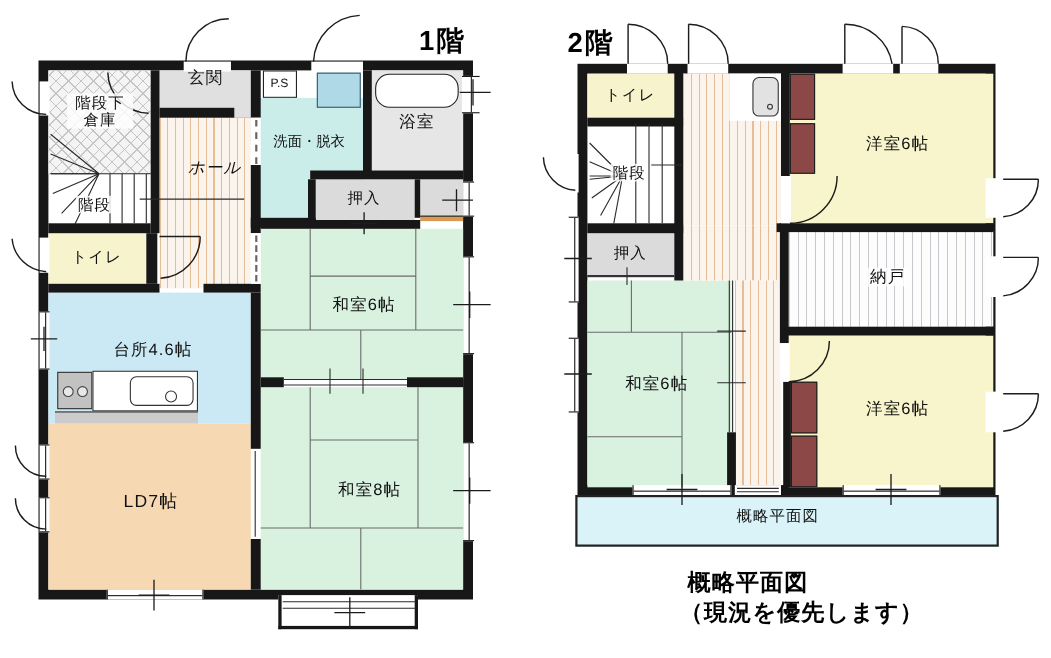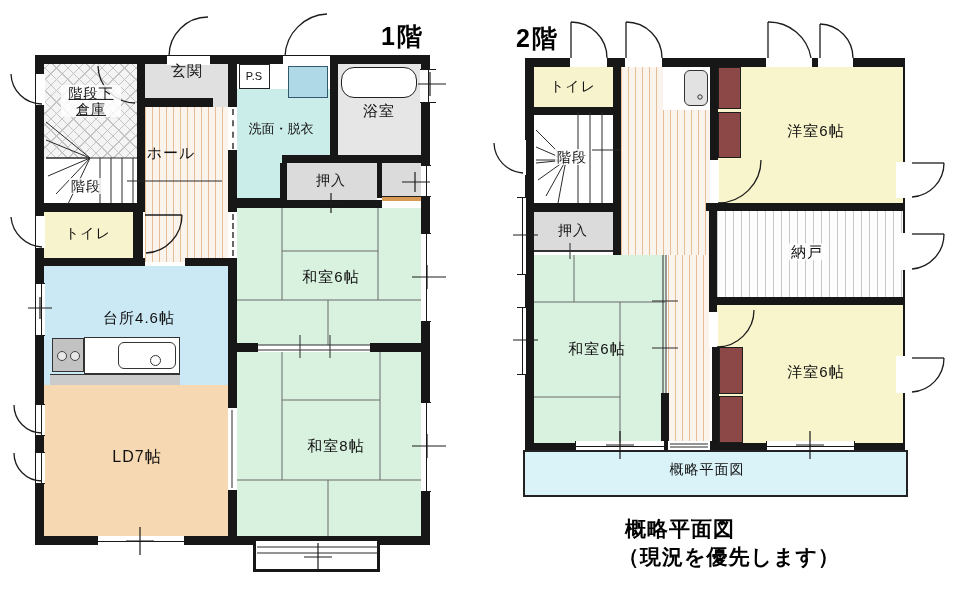--- a/index.html
+++ b/index.html
@@ -5,21 +5,21 @@
   html,body{margin:0;padding:0;background:#ffffff;}
   body{font-family:"Liberation Sans","DejaVu Sans",sans-serif;}
   #canvas{position:relative;width:955px;height:598px;background:#fff;overflow:hidden;}
   .abs{position:absolute;box-sizing:border-box;}
   .room{position:absolute;box-sizing:border-box;}
   .wall{position:absolute;background:#171717;}
   .gap{position:absolute;background:#ffffff;}
   .lbl{position:absolute;transform:translate(-50%,-50%);white-space:nowrap;
        font-size:15px;color:#111;letter-spacing:1px;line-height:1.15;}
   .lbl.halo{background:rgba(255,255,255,.82);padding:0 2px;}
-  .lbl.wrap{white-space:normal;text-align:center;width:56px;text-decoration:underline;}
+  .lbl.wrap{white-space:normal;text-align:center;width:56px;}
   .title{position:absolute;font-weight:bold;font-size:25px;color:#000;letter-spacing:2px;}
   .caption{position:absolute;font-weight:bold;font-size:21px;color:#000;letter-spacing:1px;}
   .stripes-wood{background:repeating-linear-gradient(90deg,#e5bd96 0 1px,rgba(0,0,0,0) 1px 7px),#fbf4ec;}
   .stripes-gray{background:repeating-linear-gradient(90deg,#c7c7cd 0 1px,rgba(0,0,0,0) 1px 8px),#fdfdfd;}
   .crosshatch{background:
       repeating-linear-gradient(45deg,#c5c5c5 0 1px,rgba(0,0,0,0) 1px 8px),
       repeating-linear-gradient(-45deg,#c5c5c5 0 1px,rgba(0,0,0,0) 1px 8px),#f4f4f4;}
   .win-v{position:absolute;background:#fff;border-top:1.4px solid #181818;border-bottom:1.4px solid #181818;}
   .win-v::after{content:"";position:absolute;left:50%;top:0;bottom:0;width:1px;background:#181818;}
   .win-h{position:absolute;background:#fff;border-left:1.4px solid #181818;border-right:1.4px solid #181818;}
@@ -217,21 +217,21 @@
 
   <div class="title" style="left:381px;top:20px;">1階</div>
   <div class="title" style="left:516px;top:22px;">2階</div>
 
   <div class="lbl wrap halo" style="left:91px;top:101px;font-size:14px;">階段下倉庫</div>
   <div class="lbl halo" style="left:86px;top:186px;font-size:14px;">階段</div>
   <div class="lbl" style="left:187px;top:71px;">玄関</div>
   <div class="lbl" style="left:254px;top:76px;font-size:11px;letter-spacing:0;">P.S</div>
   <div class="lbl" style="left:281px;top:129px;font-size:13px;letter-spacing:0;">洗面・脱衣</div>
   <div class="lbl" style="left:379px;top:111px;">浴室</div>
-  <div class="lbl" style="left:171px;top:153px;">ホール</div>
+  <div class="lbl" style="left:195px;top:153px;font-style:italic;">ホール</div>
   <div class="lbl" style="left:88px;top:233px;font-size:14px;">トイレ</div>
   <div class="lbl" style="left:331px;top:180px;font-size:14px;">押入</div>
   <div class="lbl" style="left:331px;top:277px;">和室6帖</div>
   <div class="lbl" style="left:139px;top:318px;">台所4.6帖</div>
   <div class="lbl" style="left:137px;top:457px;font-size:16px;">LD7帖</div>
   <div class="lbl" style="left:336px;top:446px;">和室8帖</div>
 
   <div class="lbl" style="left:573px;top:86px;font-size:14px;">トイレ</div>
   <div class="lbl halo" style="left:572px;top:157px;font-size:14px;">階段</div>
   <div class="lbl" style="left:573px;top:230px;font-size:14px;">押入</div>

